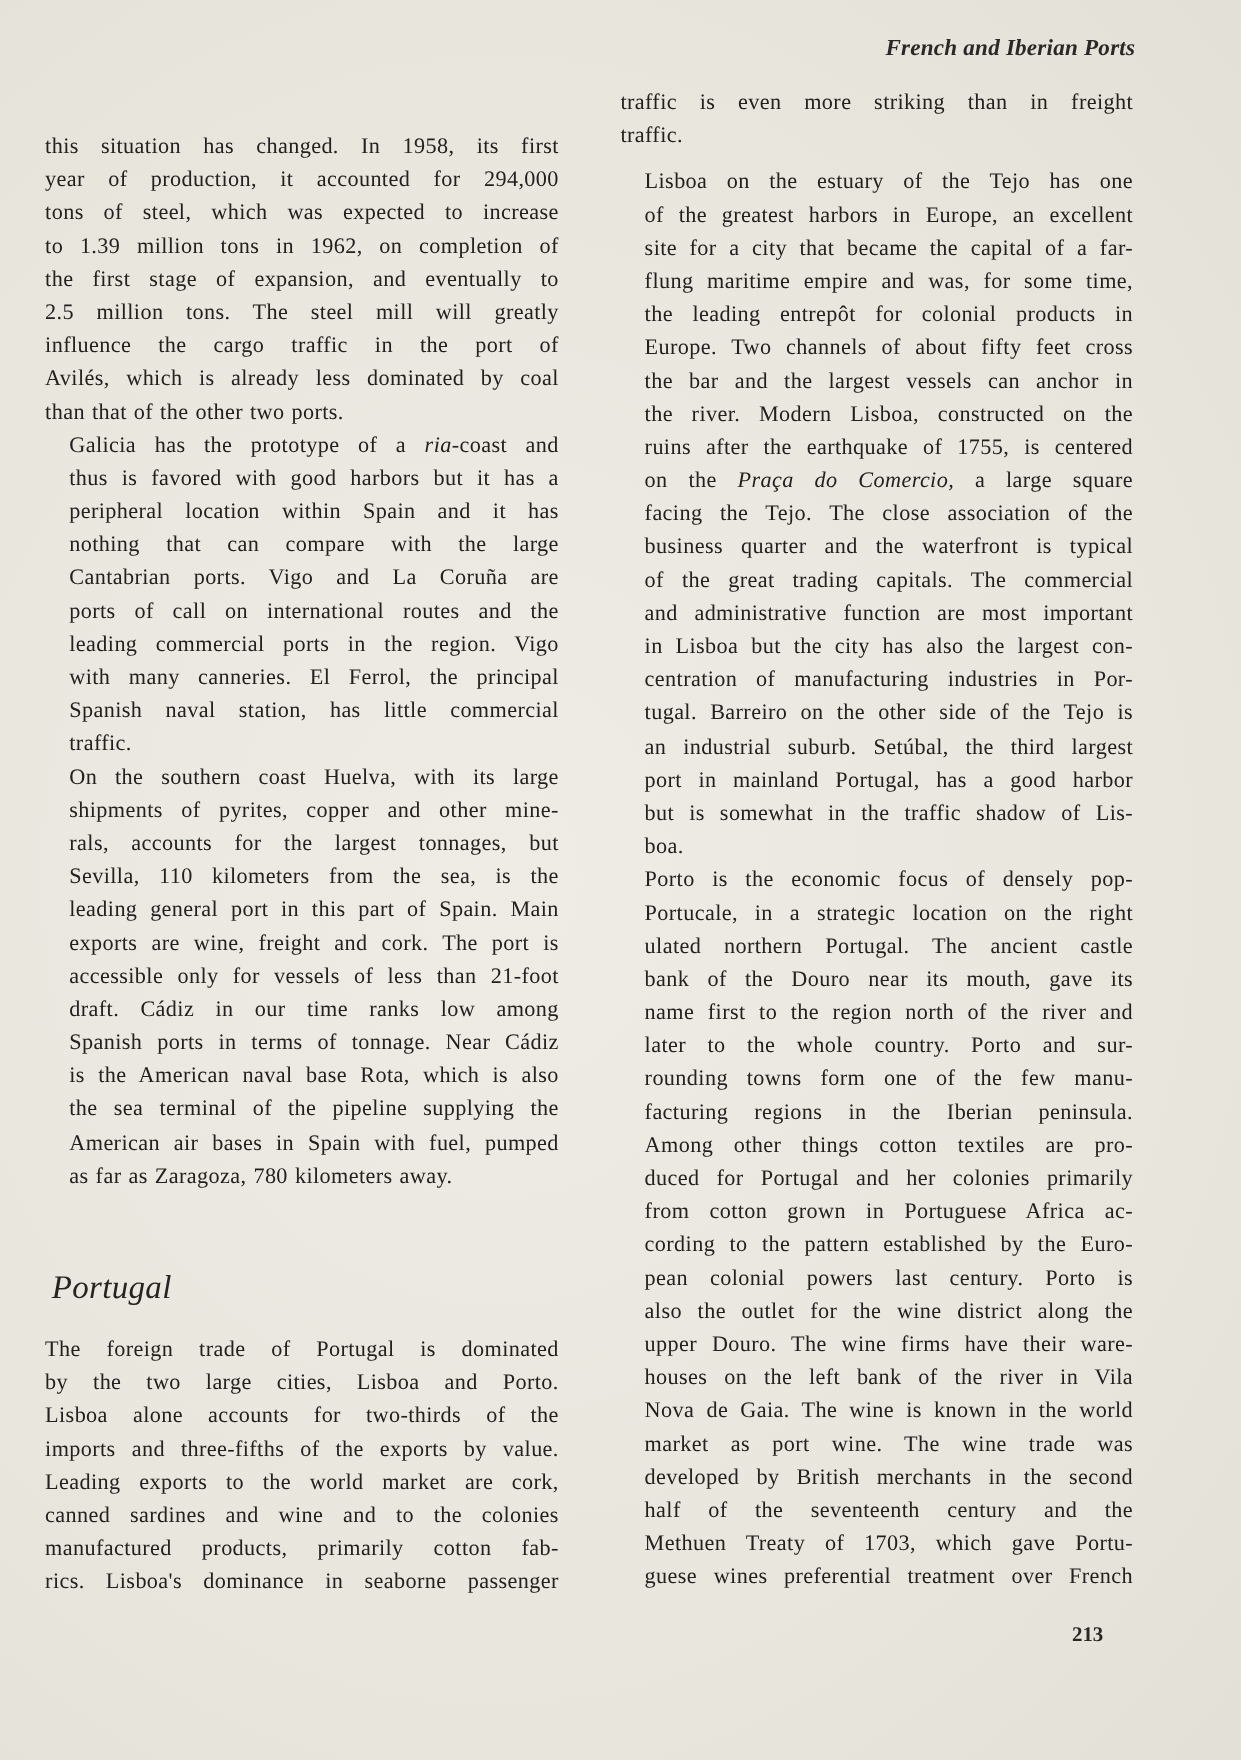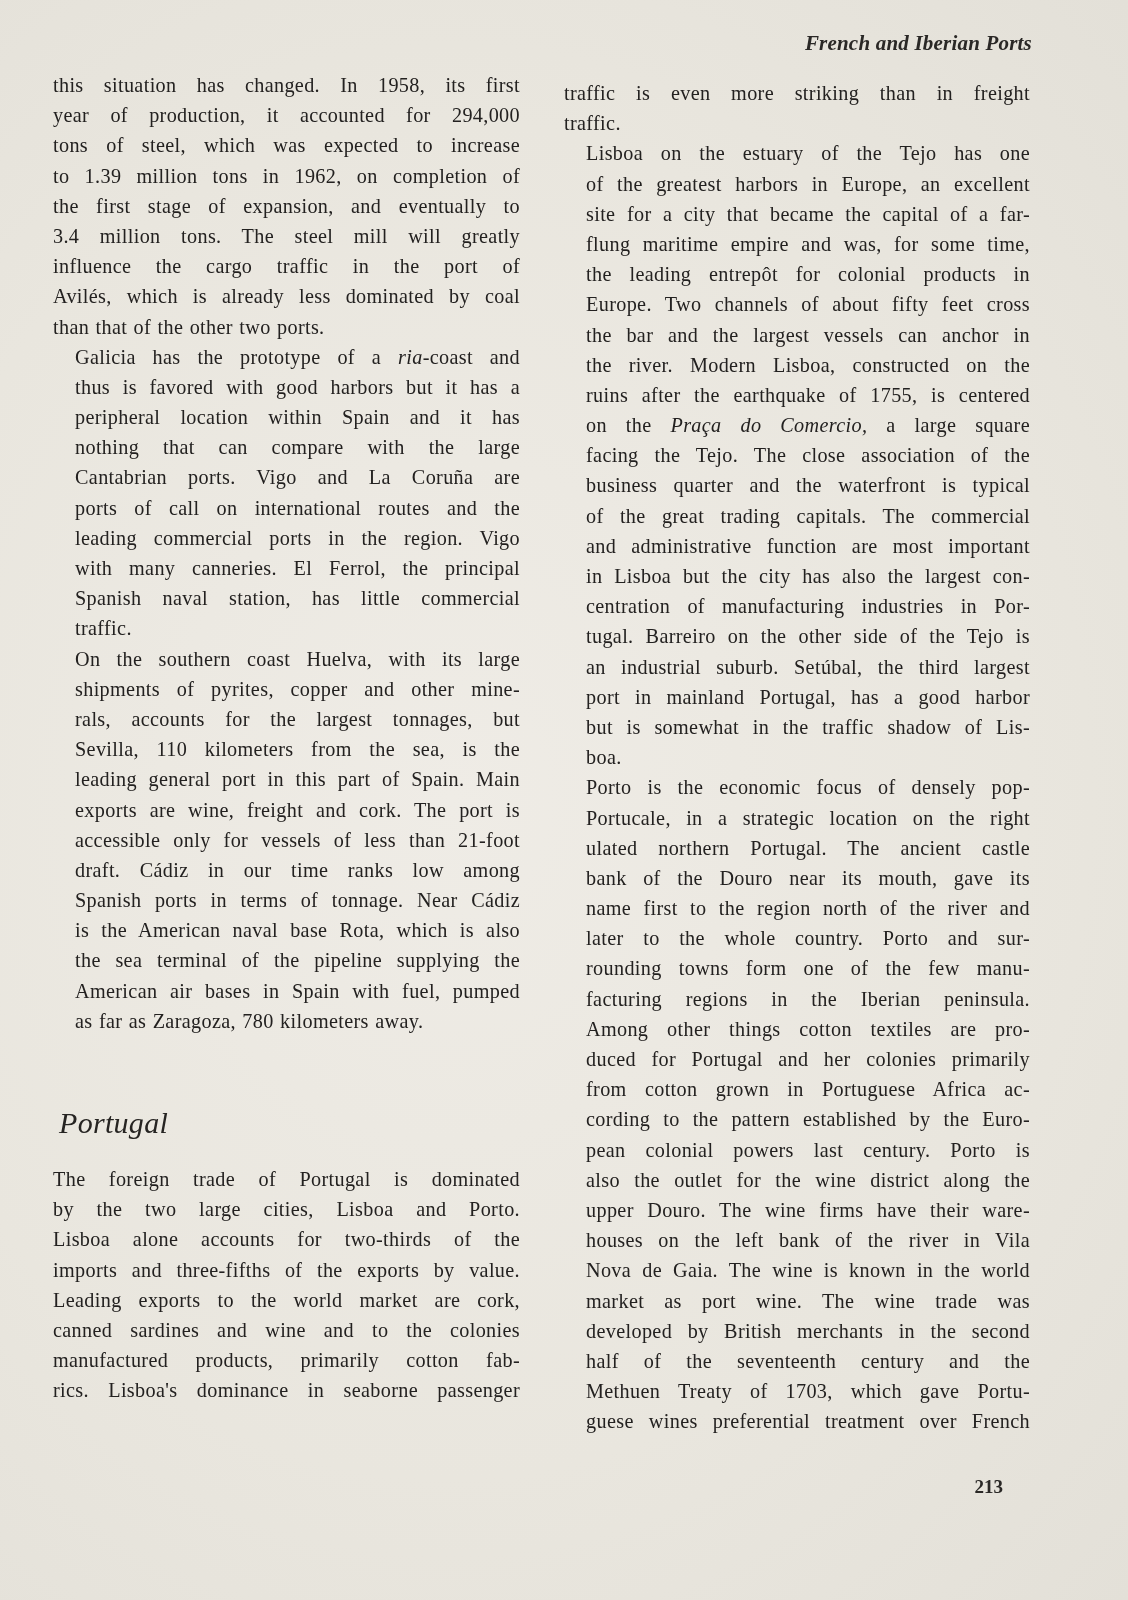--- a/index.html
+++ b/index.html
@@ -30,21 +30,21 @@
       position: absolute;
       top: 70px;
       width: 467px;
       font-size: 20.2px;
       line-height: 30.2px;
       text-align: justify;
       hyphens: manual;
       letter-spacing: 0.35px;
       word-spacing: 1px;
     }
-    .col-left { left: 53px; }
+    .col-left { left: 41px; margin-top: 48px; }
     .col-right { left: 564px; top: 78px; width: 466px; }
     .para {
       margin: 0;
       text-indent: 0;
     }
     .para.indent { text-indent: 22px; }
     .line {
       display: block;
       text-align: justify;
       text-align-last: justify;
@@ -78,21 +78,21 @@
 <div class="running-head">French and Iberian Ports</div>
 
 <div class="column col-left">
   <div id="left-paragraphs">
       <div class="para">
         <span class="line">this situation has changed. In 1958, its first</span>
         <span class="line">year of production, it accounted for 294,000</span>
         <span class="line">tons of steel, which was expected to increase</span>
         <span class="line">to 1.39 million tons in 1962, on completion of</span>
         <span class="line">the first stage of expansion, and eventually to</span>
-        <span class="line">3.4 million tons. The steel mill will greatly</span>
+        <span class="line">2.5 million tons. The steel mill will greatly</span>
         <span class="line">influence the cargo traffic in the port of</span>
         <span class="line">Avilés, which is already less dominated by coal</span>
         <span class="line last">than that of the other two ports.</span>
       </div>
       <div class="para indent">
         <span class="line" style="text-indent: 22px;">Galicia has the prototype of a <em class="it">ria</em>-coast and</span>
         <span class="line">thus is favored with good harbors but it has a</span>
         <span class="line">peripheral location within Spain and it has</span>
         <span class="line">nothing that can compare with the large</span>
         <span class="line">Cantabrian ports. Vigo and La Coruña are</span>
@@ -133,21 +133,21 @@
     </div>
 </div>
 
 <div class="column col-right">
   <div id="right-paragraphs">
       <div class="para">
         <span class="line">traffic is even more striking than in freight</span>
         <span class="line last">traffic.</span>
       </div>
       <div class="para indent">
-        <span class="line" style="text-indent: 22px;">Lisboa on the estuary of the Tejo has one</span>
+        <span class="line" style="text-indent: 22px; margin-top: 12px;">Lisboa on the estuary of the Tejo has one</span>
         <span class="line">of the greatest harbors in Europe, an excellent</span>
         <span class="line">site for a city that became the capital of a far-</span>
         <span class="line">flung maritime empire and was, for some time,</span>
         <span class="line">the leading entrepôt for colonial products in</span>
         <span class="line">Europe. Two channels of about fifty feet cross</span>
         <span class="line">the bar and the largest vessels can anchor in</span>
         <span class="line">the river. Modern Lisboa, constructed on the</span>
         <span class="line">ruins after the earthquake of 1755, is centered</span>
         <span class="line">on the <em class="it">Praça do Comercio,</em> a large square</span>
         <span class="line">facing the Tejo. The close association of the</span>

